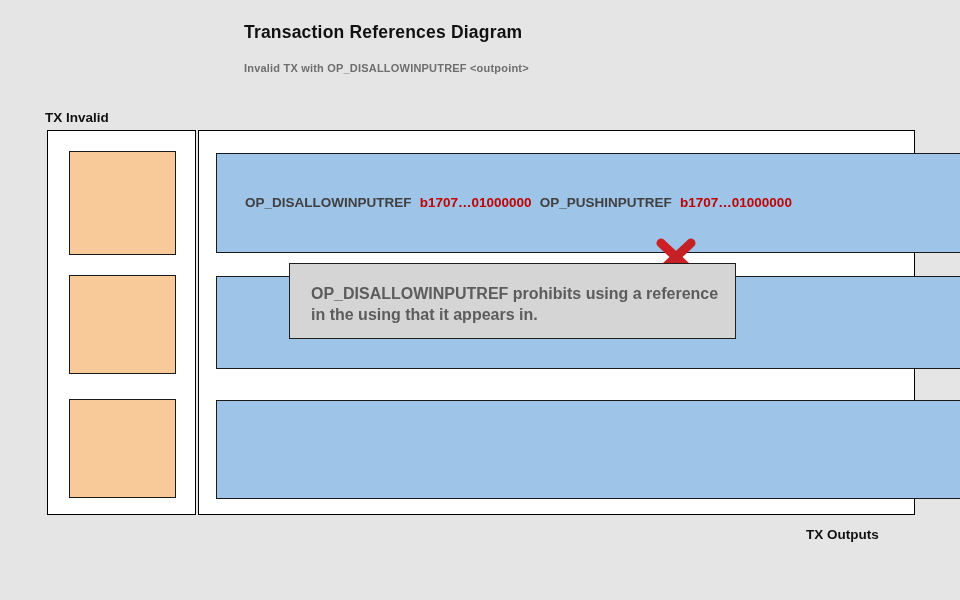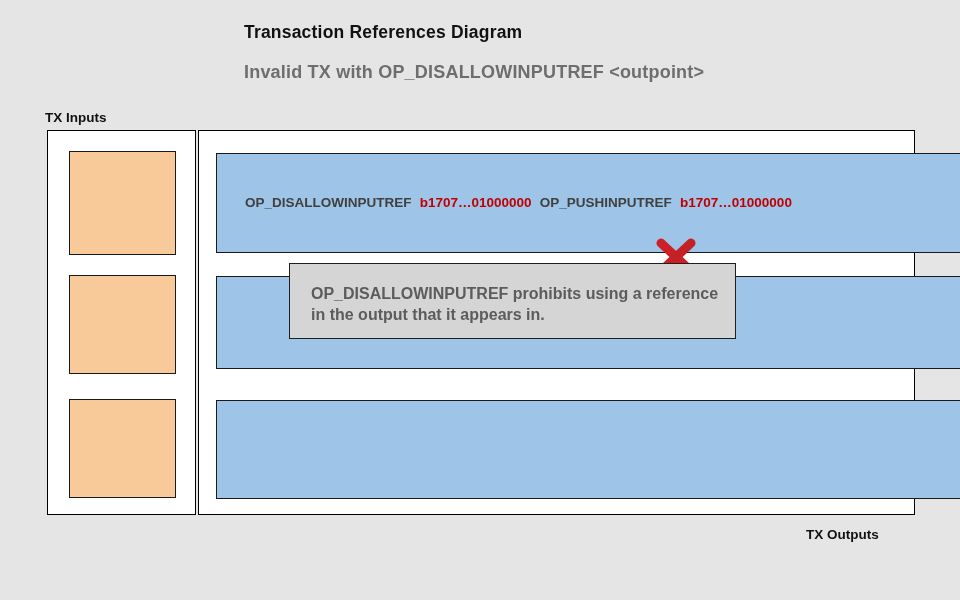--- a/index.html
+++ b/index.html
@@ -6,21 +6,21 @@
   .canvas{
     position:relative;width:960px;height:600px;background:#e5e5e5;overflow:hidden;
     font-family:"Liberation Sans","DejaVu Sans",sans-serif;
   }
   .title{
     position:absolute;left:244px;top:22px;
     font-size:17.5px;font-weight:bold;color:#111111;letter-spacing:.2px;
   }
   .subtitle{
     position:absolute;left:244px;top:62px;
-    font-size:18px;font-weight:bold;color:#6e6e6e;letter-spacing:.2px;
+    font-size:11px;font-weight:bold;color:#6e6e6e;letter-spacing:.2px;
   }
   .corner-label{
     position:absolute;font-size:13.5px;font-weight:bold;color:#111111;
   }
   .label-inputs{left:45px;top:110px;}
   .label-outputs{left:806px;top:527px;}
   .panel{
     position:absolute;top:130px;height:385px;background:#ffffff;
     border:1.4px solid #000000;box-sizing:border-box;
   }
@@ -61,21 +61,21 @@
   }
 </style>
 </head>
 <body>
 
 <div class="canvas">
 
   <div class="title">Transaction References Diagram</div>
   <div class="subtitle">Invalid TX with OP_DISALLOWINPUTREF &lt;outpoint&gt;</div>
 
-  <div class="corner-label label-inputs">TX Inputs</div>
+  <div class="corner-label label-inputs">TX Invalid</div>
 
   <div class="panel inputs-panel">
     <div class="input-box b1"></div>
     <div class="input-box b2"></div>
     <div class="input-box b3"></div>
   </div>
 
   <div class="panel outputs-panel">
 
     <div class="output-row r1">
@@ -89,20 +89,20 @@
         <line x1="8" y1="7" x2="38" y2="35" stroke="#cd2026" stroke-width="9" stroke-linecap="round"></line>
         <line x1="38" y1="7" x2="8" y2="35" stroke="#c32126" stroke-width="9" stroke-linecap="round"></line>
       </svg>
     </div>
 
     <div class="output-row r2"></div>
     <div class="output-row r3"></div>
 
     <div class="tooltip">
       <div class="tooltip-line">OP_DISALLOWINPUTREF prohibits using a reference</div>
-      <div class="tooltip-line">in the output that it appears in.</div>
+      <div class="tooltip-line">in the using that it appears in.</div>
     </div>
 
   </div>
 
   <div class="corner-label label-outputs">TX Outputs</div>
 
 </div>
 
 </body></html>

